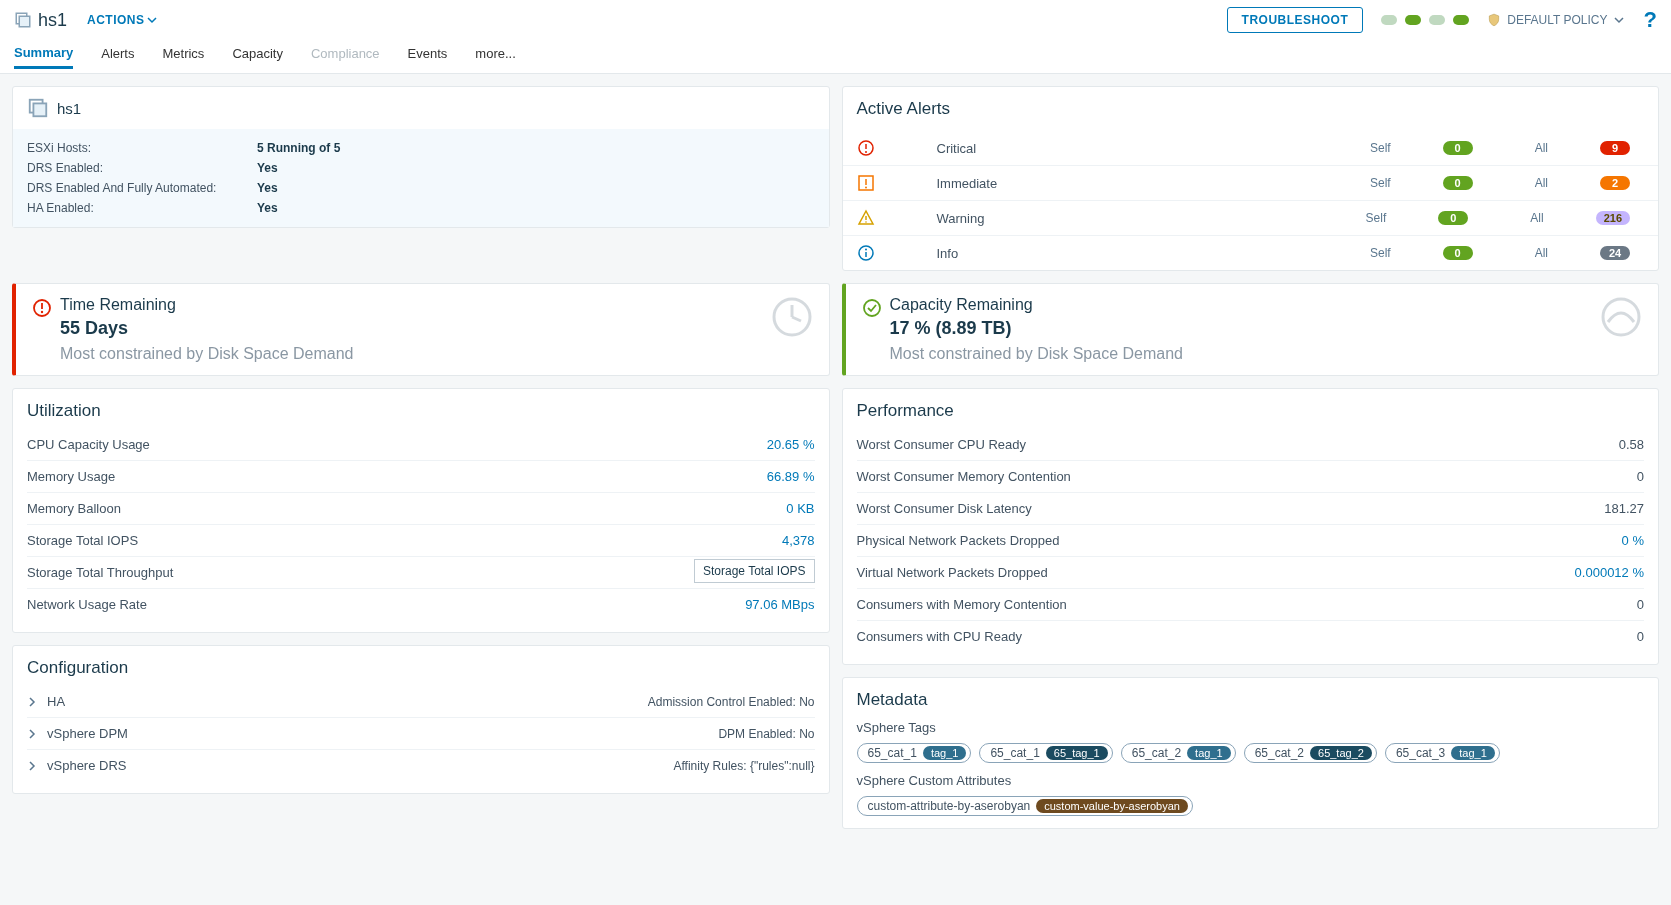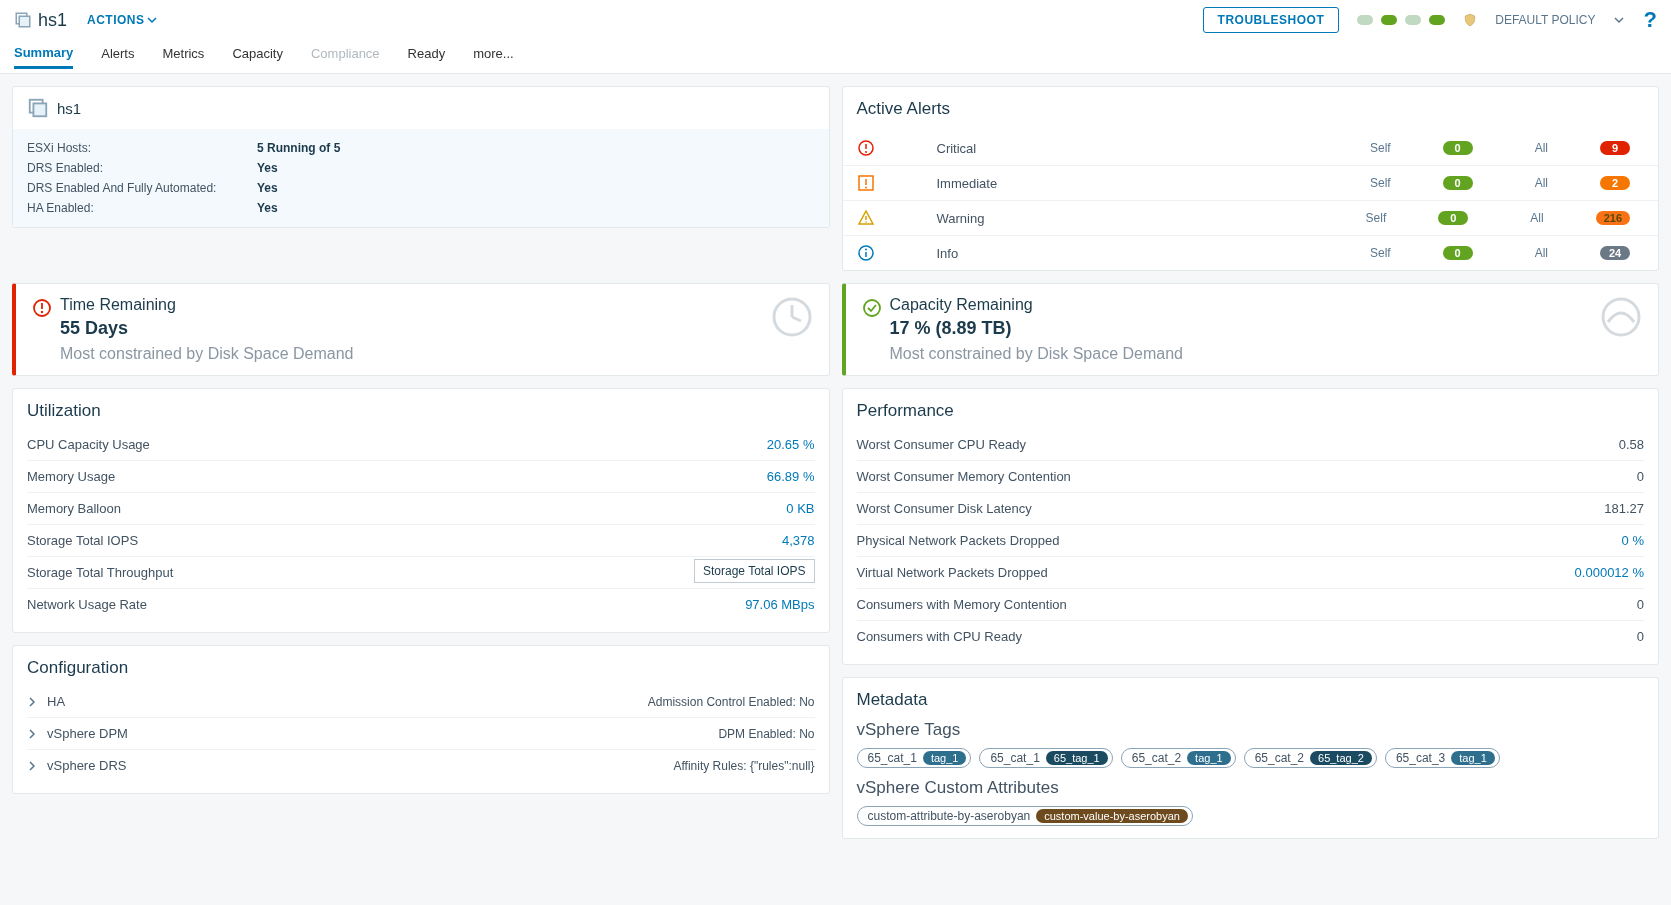--- a/index.html
+++ b/index.html
@@ -8,21 +8,21 @@
   .title-icon { width: 18px; height: 18px; margin-right: 6px; }
   .title { font-size: 18px; color: #1b3a4b; font-weight: 400; }
   .actions-link { margin-left: 20px; color: #0079b8; font-weight: 600; font-size: 12px; cursor: pointer; display: flex; align-items: center; letter-spacing: .5px; }
   .actions-link svg { margin-left: 2px; }
   .spacer { flex: 1; }
   .btn-outline { border: 1px solid #0079b8; color: #0079b8; background: #fff; padding: 5px 14px; font-weight: 700; font-size: 12px; border-radius: 3px; cursor: pointer; letter-spacing: .5px; }
   .status-dots { display: flex; gap: 8px; margin: 0 18px; align-items: center; }
   .dot { width: 16px; height: 10px; border-radius: 6px; }
   .dot.green { background: #62a420; }
   .dot.grey  { background: #c0d9c0; }
-  .policy { display: flex; align-items: center; gap: 18px; color: #5a768e; font-size: 12px; cursor: pointer; }
+  .policy { display: flex; align-items: center; gap: 6px; color: #5a768e; font-size: 12px; cursor: pointer; }
   .policy svg.shield { width: 14px; height: 14px; }
   .help { color: #0079b8; font-size: 22px; font-weight: 700; margin-left: 20px; cursor: pointer; }
 
   .tabs { display: flex; gap: 28px; padding: 0 14px; background: #fff; height: 34px; align-items: center; border-bottom: 1px solid #e3e8eb; }
   .tab { color: #333; cursor: pointer; padding-bottom: 6px; }
   .tab.active { color: #0079b8; font-weight: 600; border-bottom: 3px solid #0079b8; }
   .tab.disabled { color: #b0b9bf; }
 
   .page { padding: 12px; display: flex; flex-direction: column; gap: 12px; }
   .row { display: flex; gap: 12px; }
@@ -40,21 +40,21 @@
 
   .alert-row { display: flex; align-items: center; padding: 8px 14px; border-top: 1px solid #eef2f5; font-size: 13px; gap: 48px; }
   .alert-row:first-of-type { border-top: 0; }
   .alert-row .icon { width: 20px; margin-right: 12px; display: flex; }
   .alert-row .name { flex: 1; color: #425362; }
   .alert-row .lbl { color: #5a768e; font-size: 12px; margin-right: 4px; }
   .pill { display: inline-block; min-width: 30px; text-align: center; padding: 1px 8px; border-radius: 10px; color: #fff; font-size: 11px; font-weight: 600; margin-right: 14px; }
   .pill.green { background: #62a420; }
   .pill.red   { background: #e12200; }
   .pill.orange{ background: #f57600; }
-  .pill.yellow{ background: #f97316; color: #5a4a00; }
+  .pill.yellow{ background: #c4b5fd; color: #5a4a00; }
   .pill.grey  { background: #6b7885; }
 
   .summary-cards { display: flex; gap: 12px; }
   .summary-card { flex: 1; background: #fff; border: 1px solid #e3e8eb; border-left-width: 4px; border-radius: 3px; padding: 12px 16px; display: flex; align-items: flex-start; }
   .summary-card.red { border-left-color: #e12200; }
   .summary-card.green { border-left-color: #62a420; }
   .summary-card .left { flex: 1; }
   .summary-card .badge-icon { width: 20px; height: 20px; margin-right: 8px; flex-shrink: 0; margin-top: 2px;}
   .summary-card .stitle { font-size: 16px; color: #1b3a4b; }
   .summary-card .svalue { font-size: 18px; font-weight: 600; color: #1b3a4b; margin-top: 4px; }
@@ -67,21 +67,21 @@
   .metric-list .mval  { color: #0079b8; }
   .metric-list .mval.plain { color: #425362; }
   .tooltip-box { position: absolute; border:1px solid #c0cbd3; background:#fff; padding:4px 8px; font-size:12px; color:#1b3a4b; }
 
   .cfg-row { display: flex; align-items: center; padding: 8px 0; border-bottom: 1px solid #eef2f5; font-size: 13px; }
   .cfg-row:last-child { border-bottom: 0; }
   .cfg-row .chev { width: 12px; margin-right: 8px; display:flex; }
   .cfg-row .cname { flex: 1; color: #425362; }
   .cfg-row .cval { color: #425362; font-size: 12px; }
 
-  .meta-sub { font-size: 17px; color: #425362; margin: 10px 0 8px; }
+  .meta-sub { font-size: 13px; color: #425362; margin: 10px 0 8px; }
   .tags { display:flex; flex-wrap:wrap; gap:8px; }
   .tag-chip { border:1px solid #8aa4b8; border-radius: 12px; padding: 2px 4px 2px 10px; font-size:12px; color:#425362; display:flex; align-items:center; gap:6px; }
   .tag-inner { background:#2f6f8e; color:#fff; border-radius:10px; padding:1px 8px; font-size:11px; }
   .tag-inner.dark { background:#1b4b60; }
   .tag-inner.brown{ background:#6e4a1f; }
 </style>
 </head>
 <body>
 
 <div class="topbar">
@@ -115,21 +115,21 @@
   </div>
   <span class="help">?</span>
 </div>
 
 <div class="tabs">
   <span class="tab active">Summary</span>
   <span class="tab">Alerts</span>
   <span class="tab">Metrics</span>
   <span class="tab">Capacity</span>
   <span class="tab disabled">Compliance</span>
-  <span class="tab">Ready</span>
+  <span class="tab">Events</span>
   <span class="tab">more...</span>
 </div>
 
 <div class="page">
 
   <div class="row">
     <div class="col">
       <div class="card">
         <div class="cluster-head">
           <svg width="22" height="22" viewBox="0 0 24 24">

